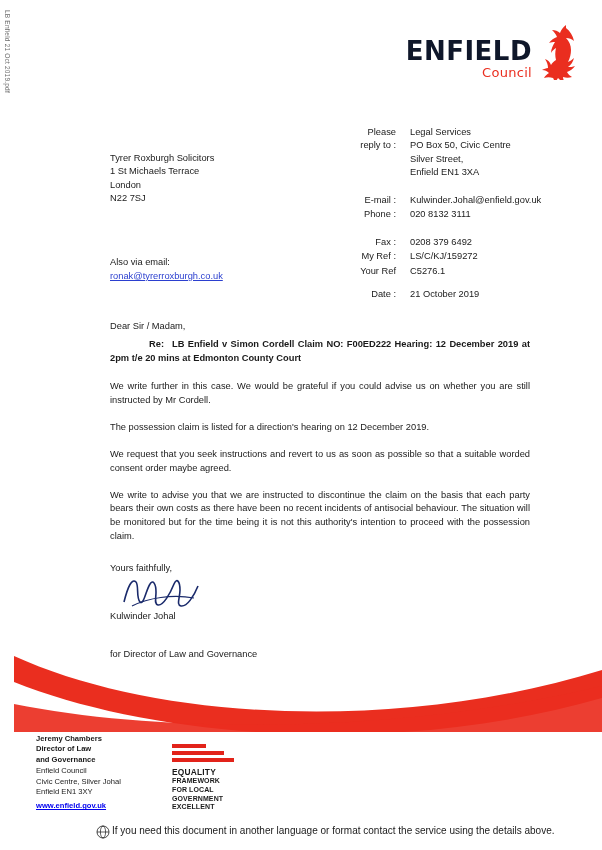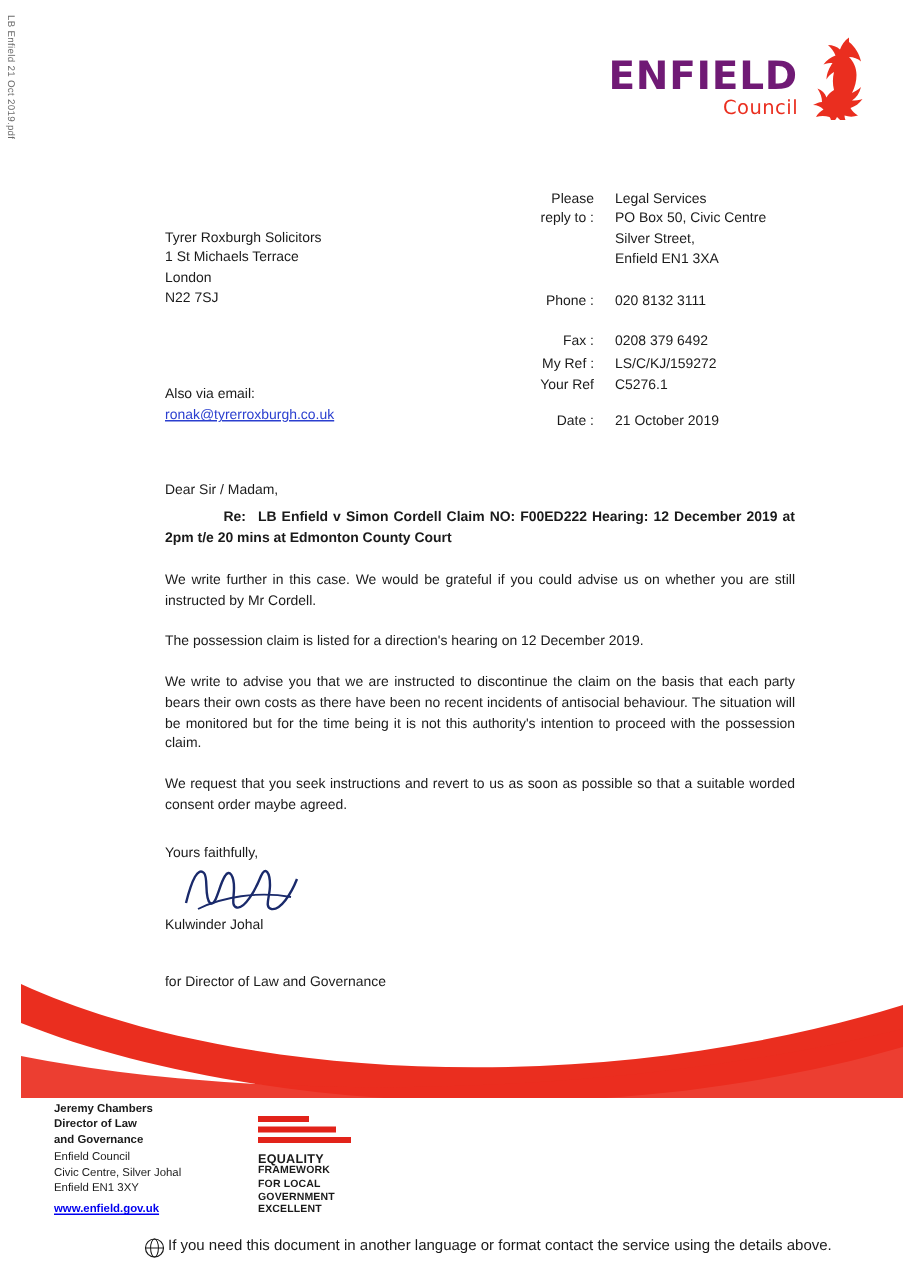--- a/index.html
+++ b/index.html
@@ -60,21 +60,21 @@
     position: absolute;
     right: 46px;
     top: 20px;
     text-align: right;
   }
   .logo-enfield {
     font-family: "DejaVu Sans", sans-serif;
     font-weight: bold;
     font-size: 26px;
     letter-spacing: 0.5px;
-    color: #701a75;
+    color: #0f172a;
     line-height: 1;
   }
   .logo-council {
     font-family: "DejaVu Sans", sans-serif;
     font-size: 13px;
     color: #ea2e1f;
     line-height: 1;
     margin-top: 2px;
     letter-spacing: 0.3px;
   }
@@ -272,20 +272,24 @@
       <div class="contact-row">
         <div class="contact-label">Please
 reply to :</div>
         <div class="contact-value">Legal Services
 PO Box 50, Civic Centre
 Silver Street,
 Enfield  EN1 3XA</div>
       </div>
       <div class="gap-md"></div>
       <div class="contact-row">
+        <div class="contact-label">E-mail :</div>
+        <div class="contact-value email-link">Kulwinder.Johal@enfield.gov.uk</div>
+      </div>
+      <div class="contact-row">
         <div class="contact-label">Phone :</div>
         <div class="contact-value">020 8132 3111</div>
       </div>
       <div class="gap-md"></div>
       <div class="contact-row">
         <div class="contact-label">Fax :</div>
         <div class="contact-value">0208 379 6492</div>
       </div>
       <div class="contact-row">
         <div class="contact-label">My Ref :</div>
@@ -304,22 +308,22 @@
 
     <div class="body-copy">
       <div class="salutation">Dear Sir / Madam,</div>
 
       <div class="re-line">
         <span class="re-prefix">Re:</span><span>LB Enfield v Simon Cordell Claim NO:  F00ED222 Hearing:  12 December 2019 at 2pm t/e 20 mins at Edmonton County Court</span>
       </div>
 
       <p class="para">We write further in this case.  We would be grateful if you could advise us on whether you are still instructed by Mr Cordell.</p>
       <p class="para">The possession claim is listed for a direction's hearing on 12 December 2019.</p>
+      <p class="para">We request that you seek instructions and revert to us as soon as possible so that a suitable worded consent order maybe agreed.</p>
       <p class="para">We write to advise you that we are instructed to discontinue the claim on the basis that each party bears their own costs as there have been no recent incidents of antisocial behaviour.  The situation will be monitored but for the time being it is not this authority's intention to proceed with the possession claim.</p>
-      <p class="para">We request that you seek instructions and revert to us as soon as possible so that a suitable worded consent order maybe agreed.</p>
 
       <div class="signoff">Yours faithfully,</div>
 
       <div class="sig-space">
         <svg class="signature" viewBox="0 0 90 40">
           <path fill="none" stroke="#1a2a6b" stroke-width="1.6" d="M6 30 C10 14, 14 6, 18 10 C21 13, 18 26, 22 30 C26 33, 28 18, 32 12 C35 7, 38 12, 38 20 C38 27, 36 32, 40 33 C45 34, 52 22, 56 12 C59 5, 62 10, 62 18 C62 26, 58 33, 63 34 C69 35, 76 24, 80 14"></path>
           <path fill="none" stroke="#1a2a6b" stroke-width="1.2" d="M14 34 C30 26, 54 22, 76 26"></path>
         </svg>
       </div>
 

